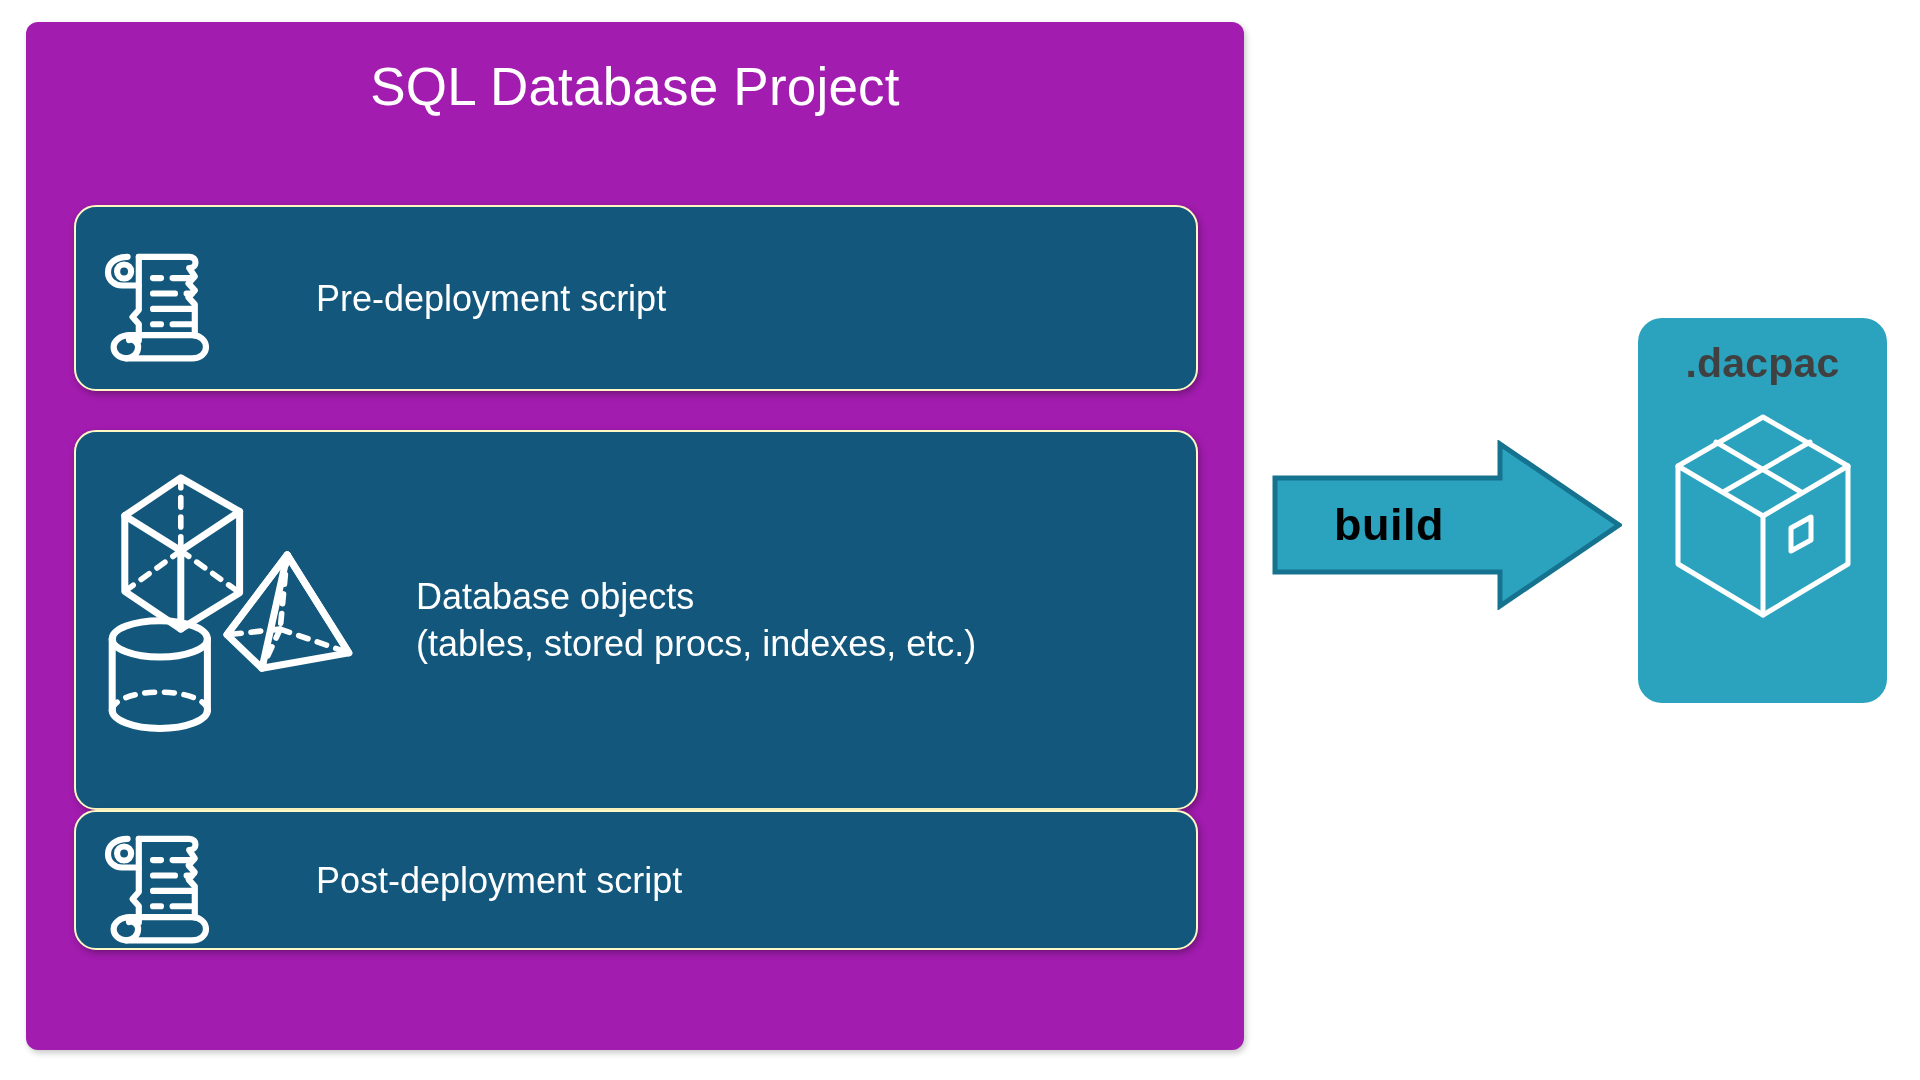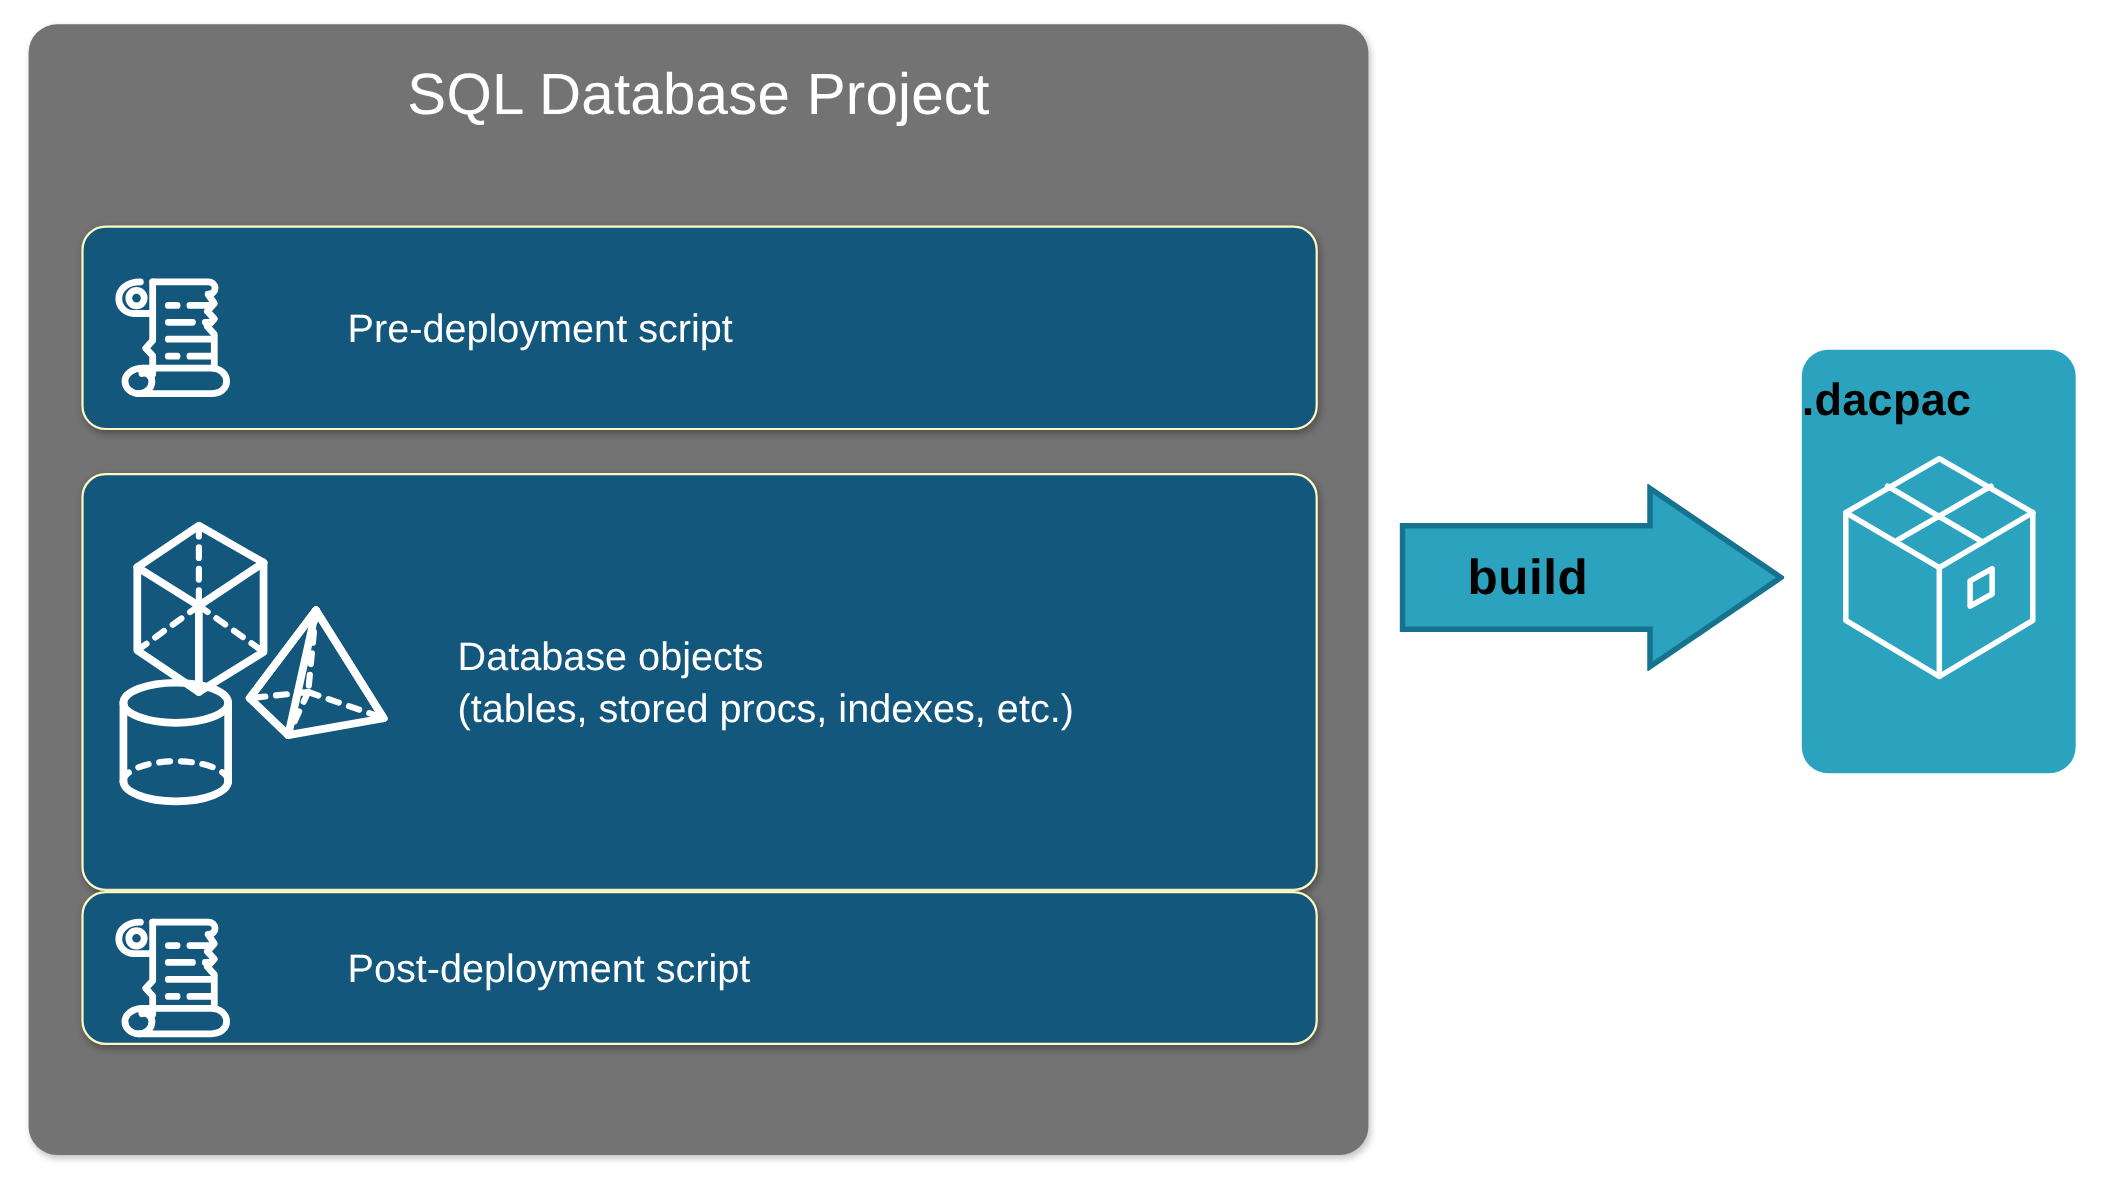--- a/index.html
+++ b/index.html
@@ -15,22 +15,22 @@
     font-family: "Liberation Sans", sans-serif;
   }
 
   
   #project-container {
     position: absolute;
     left: 26px;
     top: 22px;
     width: 1218px;
     height: 1028px;
-    background: #737373;
-    border-radius: 26px;
+    background: #a21caf;
+    border-radius: 12px;
     box-shadow: 2px 3px 6px rgba(0,0,0,0.22);
     box-sizing: border-box;
   }
 
   #project-title {
     position: absolute;
     top: 35px;
     left: 0;
     width: 100%;
     text-align: center;
@@ -110,21 +110,22 @@
     height: 385px;
     background: #2ba3bf;
     border-radius: 24px;
     box-sizing: border-box;
   }
   #dacpac-label {
     position: absolute;
     top: 22px;
     left: 0;
     width: 100%;
-    color: #000000;
+    text-align: center;
+    color: #404040;
     font-size: 41px;
     font-weight: bold;
     letter-spacing: 0.2px;
   }
   #dacpac-icon {
     position: absolute;
     left: 50%;
     transform: translateX(-50%);
     top: 83px;
   }

